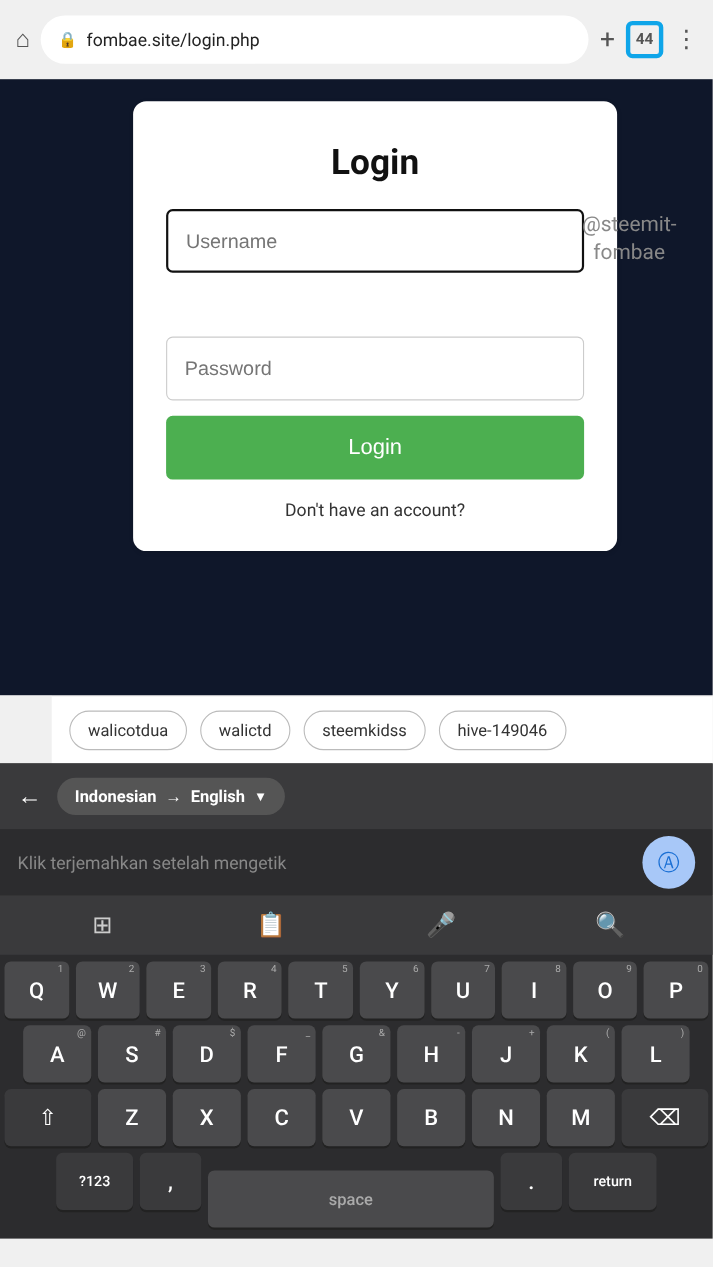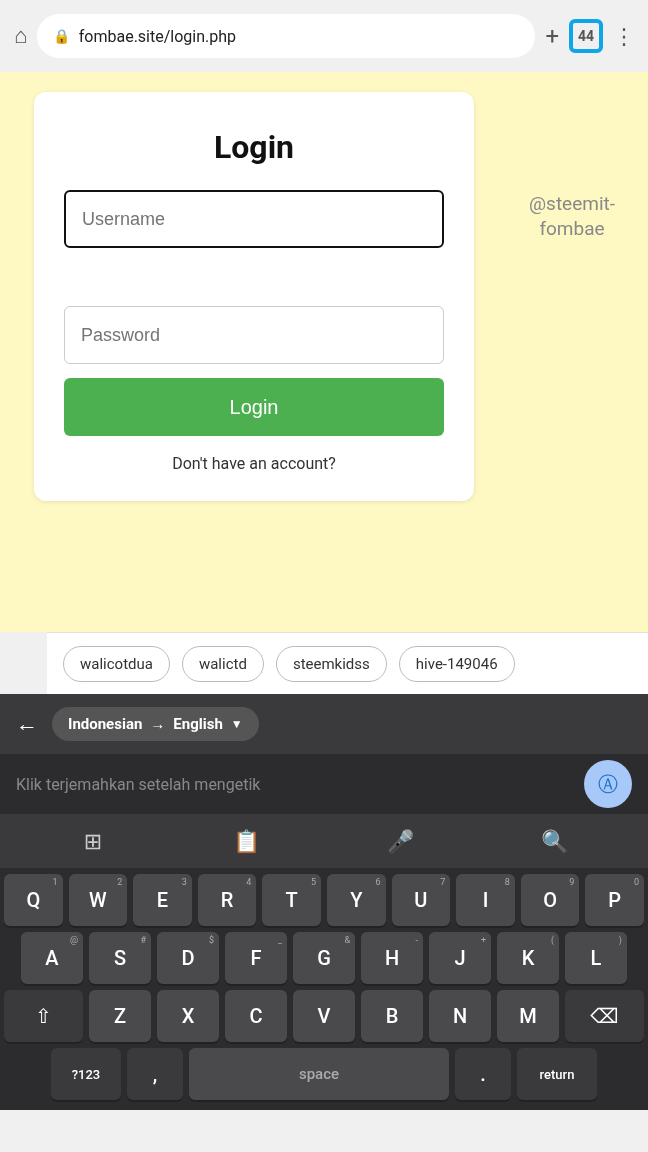--- a/index.html
+++ b/index.html
@@ -42,27 +42,27 @@
       width: 34px; height: 34px;
       border: 4px solid #0ea5e9;
       border-radius: 6px;
       display: flex; align-items: center; justify-content: center;
       font-size: 14px; font-weight: bold; color: #555;
     }
     .browser-menu-icon { font-size: 22px; color: #555; letter-spacing: -1px; }
 
     
     .webpage-area {
-      background: #fef9c3;
+      background: #0f172a;
       padding: 20px 0 0 0;
       min-height: 560px;
       position: relative;
       display: flex;
       flex-direction: column;
-      align-items: flex-start;
+      align-items: center;
     }
 
     
     .login-card {
       background: white;
       border-radius: 12px;
       width: 440px;
       margin-left: 34px;
       padding: 36px 30px 28px 30px;
       box-shadow: 0 1px 4px rgba(0,0,0,0.1);
@@ -260,20 +260,21 @@
     .key-special {
       background: #3a3a3c;
       min-width: 54px;
       max-width: 76px;
     }
     .key-space {
       flex: 4;
       max-width: 260px;
       font-size: 15px;
       color: #aaa;
+      margin-top: 16px;
     }
     .key-shift {
       min-width: 72px;
       max-width: 82px;
     }
     .key-backspace {
       min-width: 72px;
       max-width: 82px;
     }
   </style>

